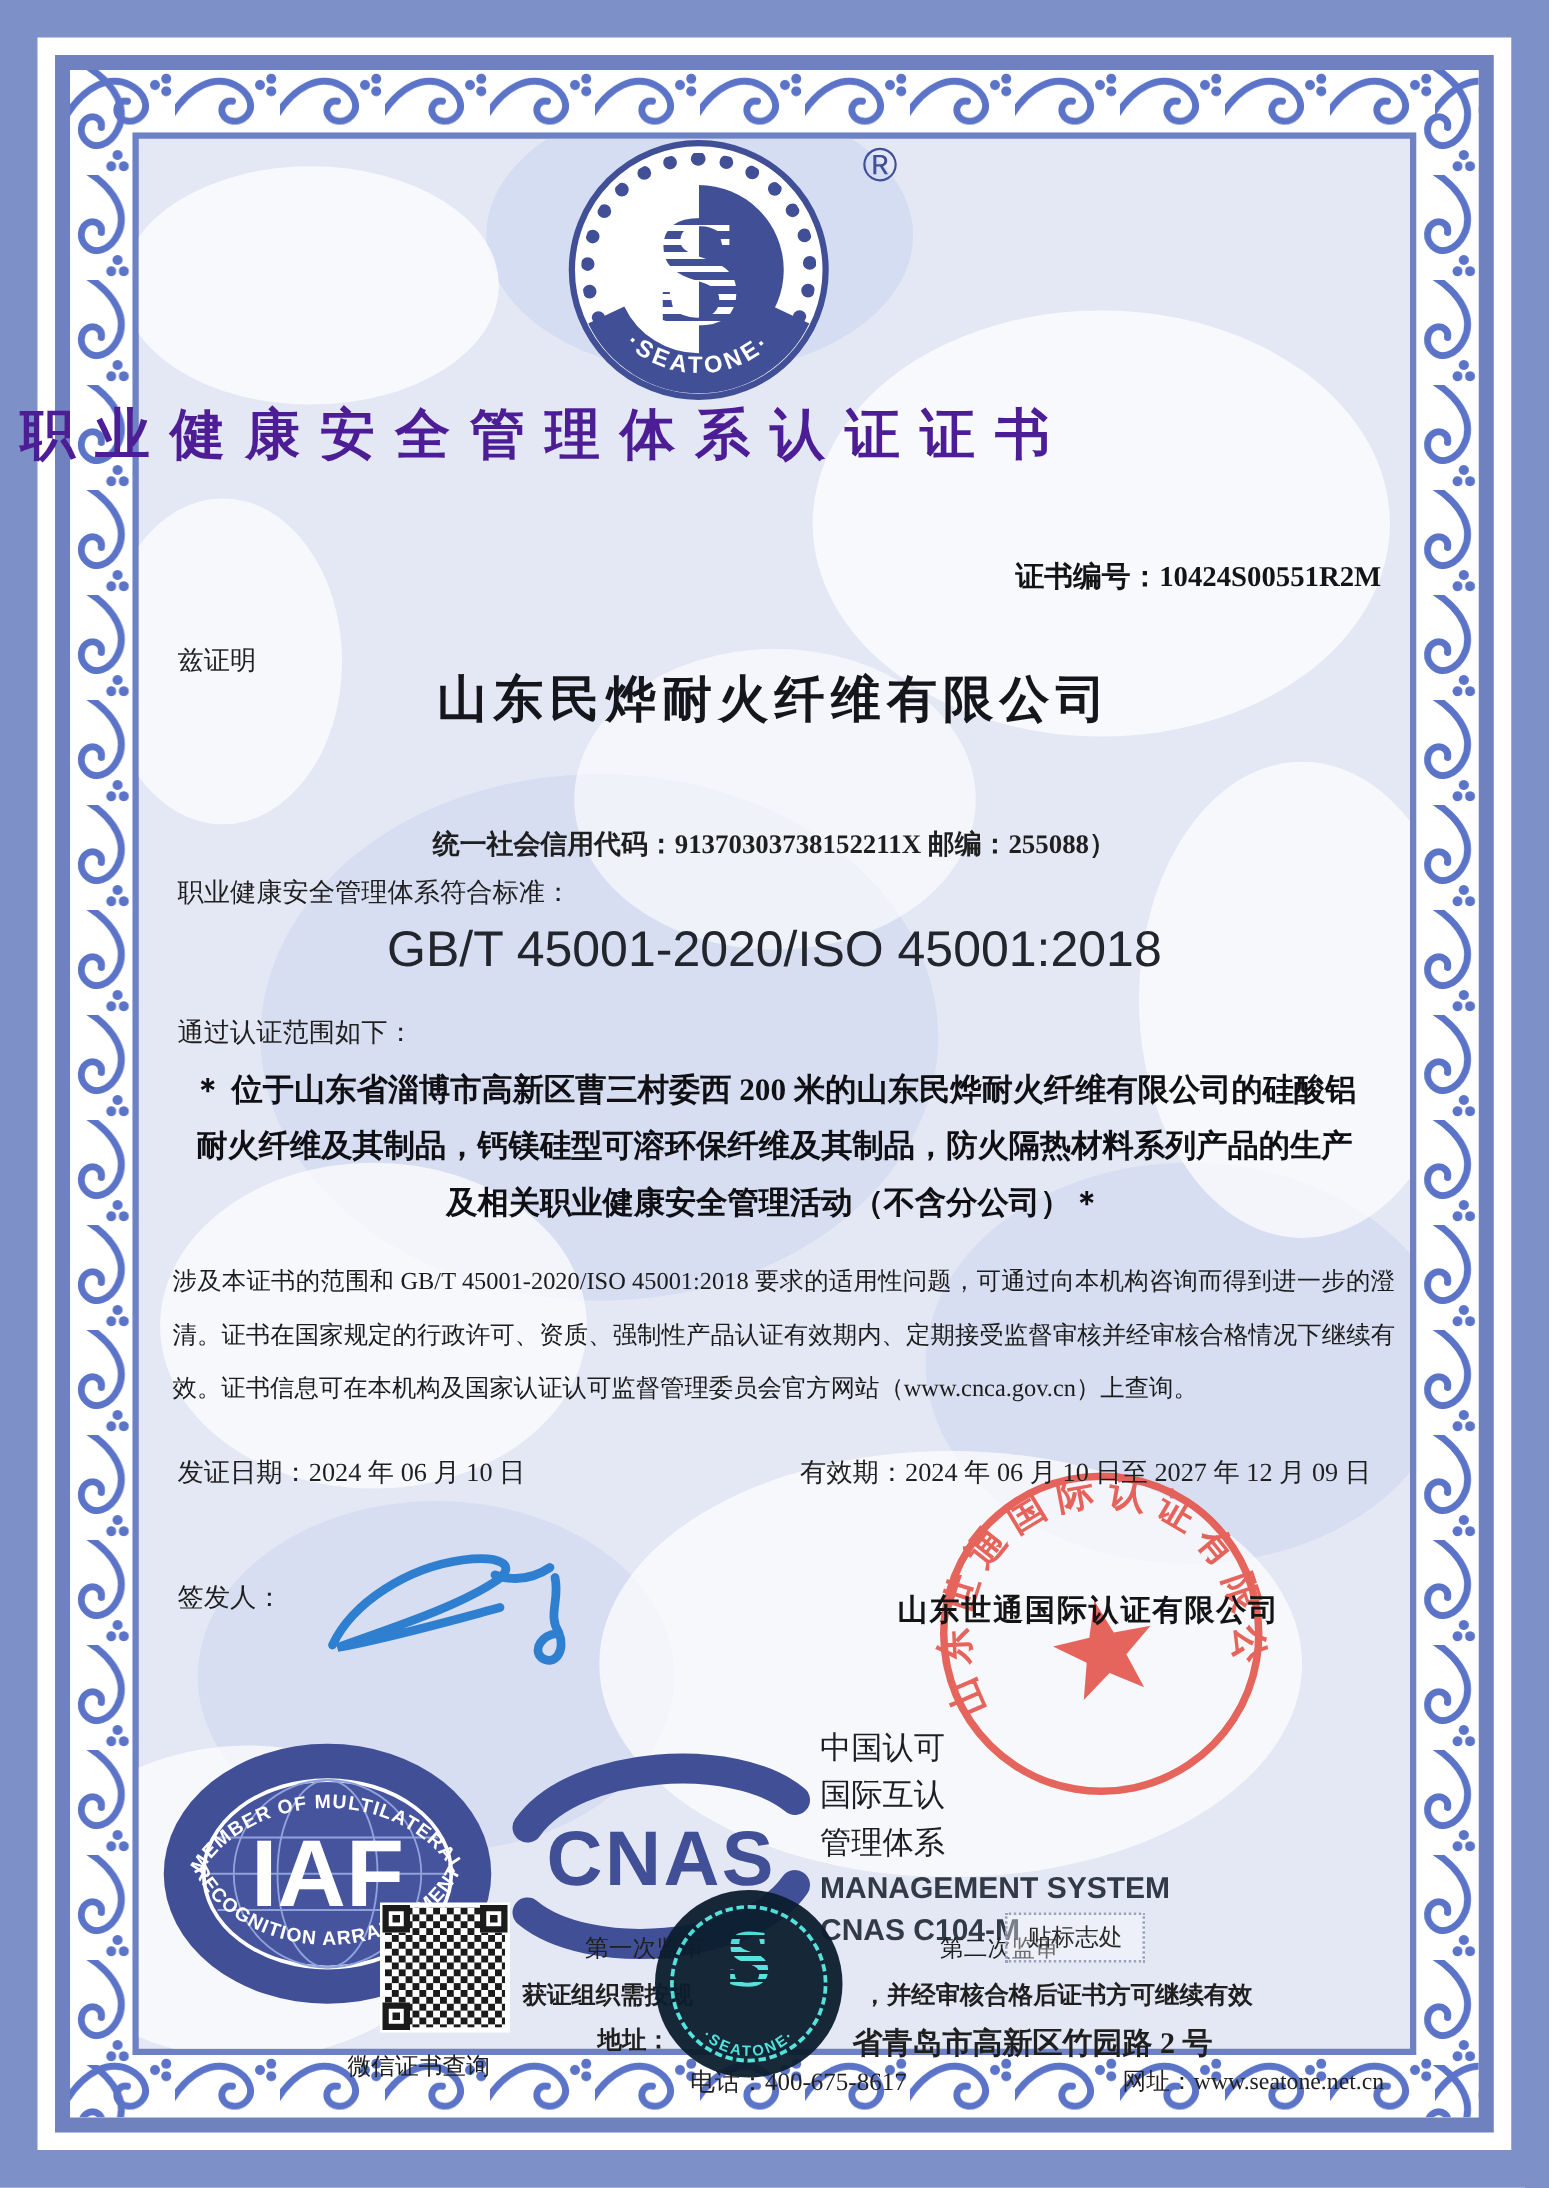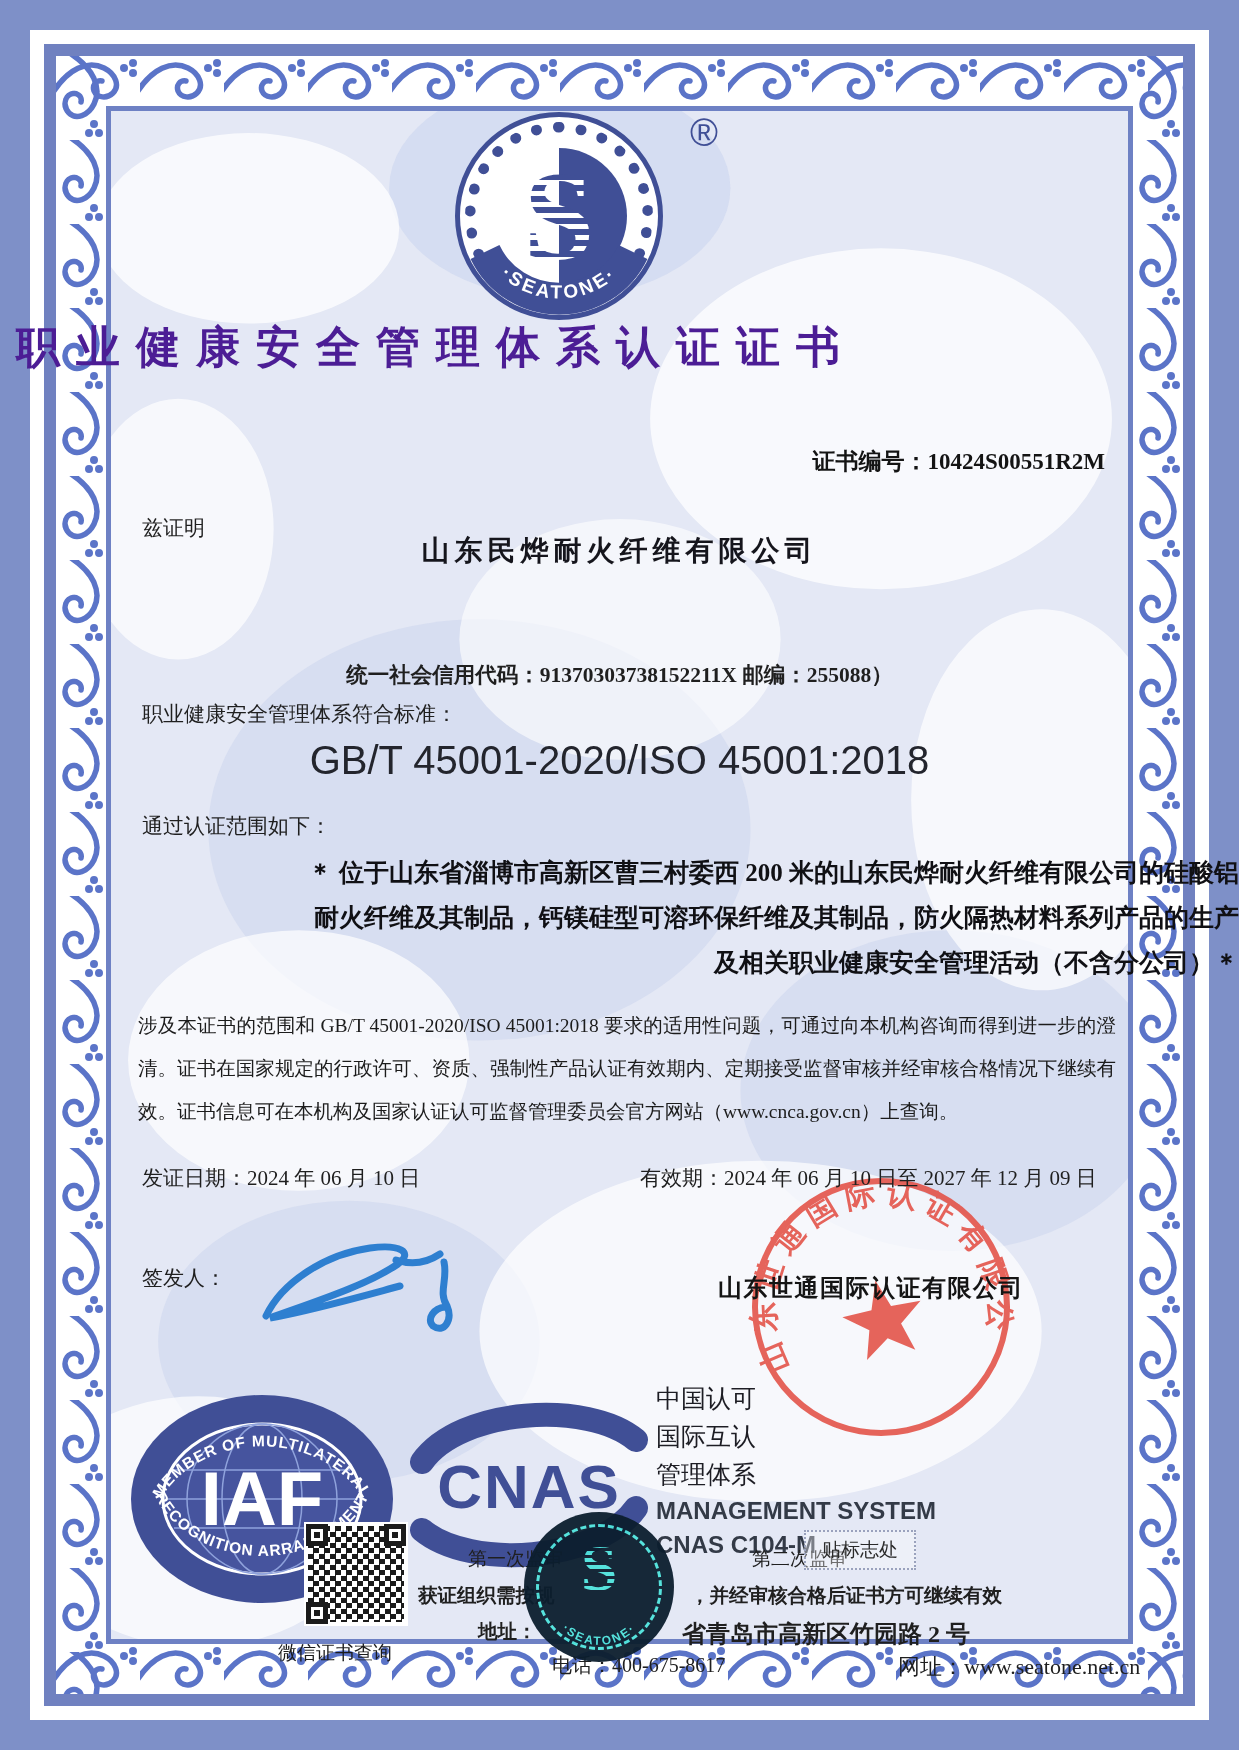--- a/index.html
+++ b/index.html
@@ -27,29 +27,29 @@
   .logo-s{font-size:128px;font-weight:700;line-height:1;
           background:repeating-linear-gradient(180deg,#404f96 0 6px,#ffffff 6px 11px);
           -webkit-background-clip:text;background-clip:text;color:transparent;}
   .logo-arc{position:absolute;inset:0;width:100%;height:100%;}
   .reg-mark{left:690px;top:112px;font-size:38px;color:#404f96;z-index:10;font-family:"Liberation Sans",sans-serif;}
   .title{left:0;top:318px;width:100%;text-align:left;font-size:44px;font-weight:600;
          letter-spacing:16px;text-indent:16px;color:#4c1d95;z-index:10;}
   .cert-no{right:134px;top:446px;font-size:23px;font-weight:700;color:#141414;z-index:10;}
   
   .certify{left:142px;top:514px;font-size:21px;z-index:10;}
-  .company{left:0;top:532px;width:100%;text-align:center;font-size:28px;font-weight:700;
+  .company{left:0;top:532px;width:100%;text-align:center;font-size:40px;font-weight:700;
            letter-spacing:5px;color:#15151c;z-index:10;}
   .addr1{left:0;top:618px;width:100%;text-align:center;font-size:21.5px;font-weight:600;z-index:10;}
   .addr2{left:0;top:660px;width:100%;text-align:center;font-size:21.5px;font-weight:600;z-index:10;}
   .std-label{left:142px;top:700px;font-size:21px;z-index:10;}
   .standard{left:0;top:738px;width:100%;text-align:center;font-size:40px;color:#23252d;
             font-family:"Liberation Sans","DejaVu Sans",sans-serif;z-index:10;}
   .scope-label{left:142px;top:812px;font-size:21px;z-index:10;}
-  .scope{left:0;top:850px;width:100%;text-align:right;font-size:25px;font-weight:700;
+  .scope{left:0;top:850px;width:100%;text-align:center;font-size:25px;font-weight:700;
          line-height:45px;color:#101014;z-index:10;}
   .legal{left:138px;top:1004px;width:978px;font-size:19.5px;line-height:43px;text-align:justify;
          color:#1c1c1c;z-index:10;}
   .date-left{left:142px;top:1164px;font-size:21px;z-index:10;}
   .date-right{left:640px;top:1164px;font-size:21px;z-index:10;}
   .signer{left:142px;top:1264px;font-size:21px;z-index:10;}
   .sig-svg{left:248px;top:1230px;z-index:11;}
   
   .seal-svg{left:746px;top:1172px;z-index:8;opacity:.9;}
   .seal-company{left:718px;top:1272px;font-size:24px;font-weight:600;letter-spacing:1.5px;
@@ -71,21 +71,21 @@
   .wechat{left:278px;top:1640px;width:156px;text-align:left;font-size:19px;color:#1b1b1b;z-index:10;}
   .audit1{left:468px;top:1546px;font-size:19px;z-index:10;}
   .audit2{left:752px;top:1546px;font-size:19px;z-index:10;}
   .sticker-box{left:804px;top:1530px;font-size:19px;border:2px dotted #9aa2bd;padding:5px 16px;
                color:#2a2a2a;z-index:10;background:rgba(255,255,255,.35);}
   .note-left{left:418px;top:1582px;font-size:19.5px;font-weight:600;z-index:10;}
   .note-right{left:690px;top:1582px;font-size:19.5px;font-weight:600;z-index:10;}
   .addr-left{left:478px;top:1618px;font-size:19.5px;font-weight:600;z-index:10;}
   .addr-right{left:682px;top:1618px;font-size:24px;font-weight:600;z-index:10;}
   .phone{left:552px;top:1652px;font-size:20px;z-index:10;}
-  .web{left:898px;top:1652px;font-size:22px;z-index:10;}
+  .web{left:898px;top:1652px;font-size:19px;z-index:10;}
   
   .holo{left:524px;top:1512px;width:150px;height:150px;border-radius:50%;background:#0c1e2e;
         z-index:12;opacity:.95;}
   .holo-ring{position:absolute;inset:12px;border:3px dashed #4fe3dc;border-radius:50%;}
   .holo-s{position:absolute;left:0;top:18px;width:100%;text-align:center;font-size:66px;
           font-weight:700;color:#4fe3dc;
           background:repeating-linear-gradient(180deg,#4fe3dc 0 4px,#0c1e2e 4px 7px);
           -webkit-background-clip:text;background-clip:text;color:transparent;}
   .holo-arc{position:absolute;inset:0;width:100%;height:100%;}
 </style>

